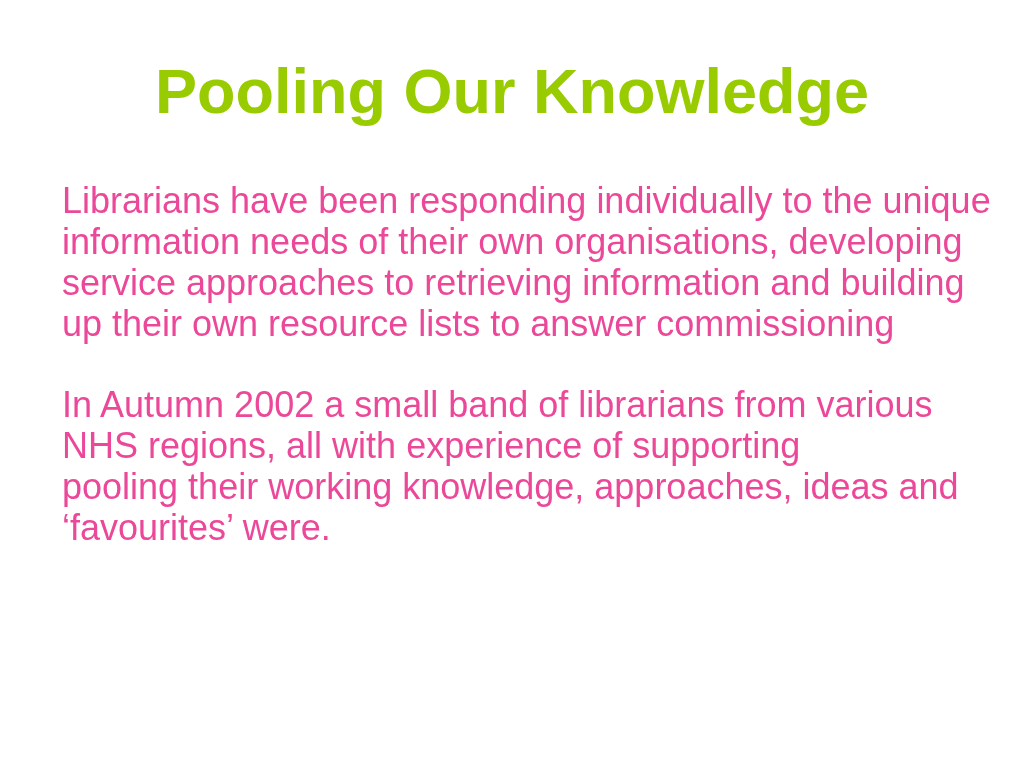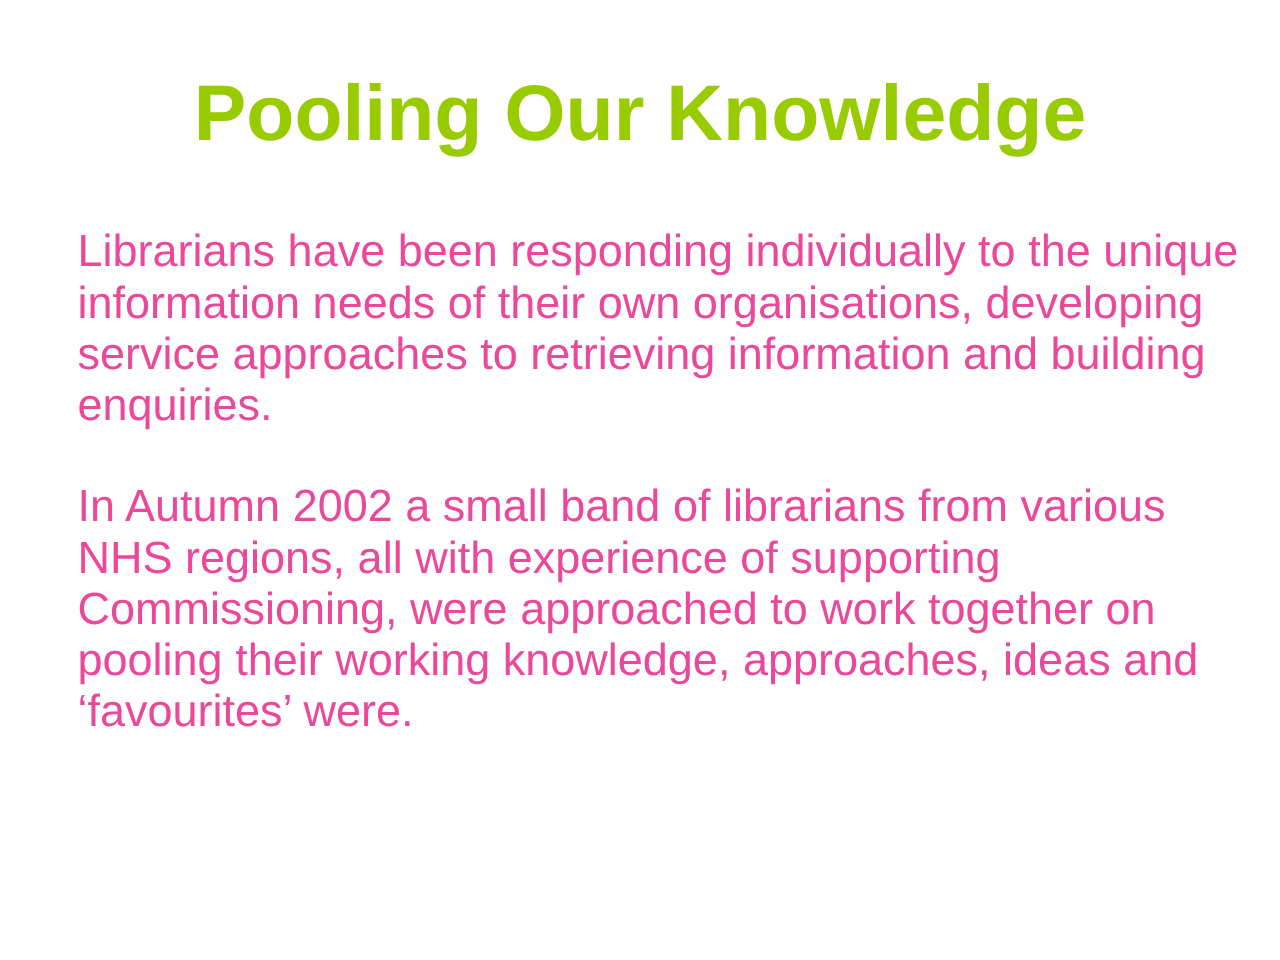--- a/index.html
+++ b/index.html
@@ -55,26 +55,25 @@
 <div class="slide">
 
   <div class="slide-title" style="color: rgb(153, 204, 0);">Pooling Our Knowledge</div>
 
   <div class="slide-body">
 
     <div class="para">
       <div class="line">Librarians have been responding individually to the unique</div>
       <div class="line">information needs of their own organisations, developing</div>
       <div class="line">service approaches to retrieving information and building</div>
-      <div class="line">enquiries.</div>
+      <div class="line">up their own resource lists to answer commissioning</div>
     </div>
 
     <div class="para">
       <div class="line">In Autumn 2002 a small band of librarians from various</div>
       <div class="line">NHS regions, all with experience of supporting</div>
-      <div class="line">Commissioning, were approached to work together on</div>
       <div class="line">pooling their working knowledge, approaches, ideas and</div>
       <div class="line">‘favourites’ were.</div>
     </div>
 
 
   </div>
 </div>
 
 </body></html>

